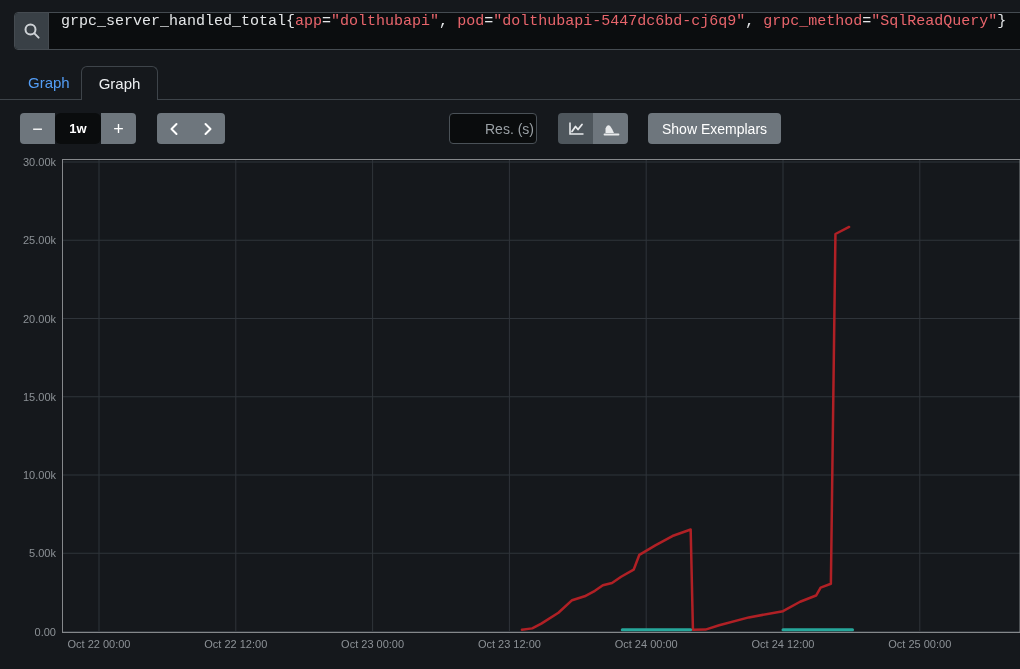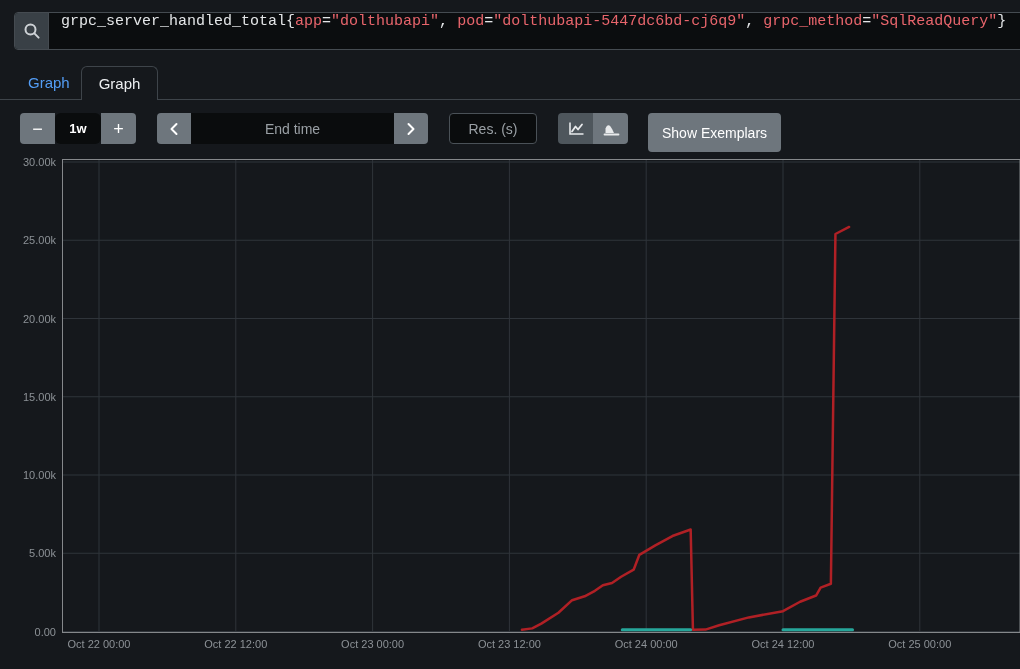--- a/index.html
+++ b/index.html
@@ -50,29 +50,29 @@
   .dark-input::placeholder { color:#9aa0a5; opacity:1; }
   .range-grp { left:20px; }
   .range-grp .btn { width:35px; }
   .range-input { width:46px; font-size:13px; font-weight:700;border-radius:6px; }
   .time-grp { left:157px; }
   .time-grp .btn { width:34px; }
   .endtime-input { width:203px; font-size:14px; }
   .res-input {
     position:absolute; left:449px; top:113px; width:88px; height:31px;
     background:#0a0c0d; border:1px solid #4a5157; border-radius:4px;
-    color:#fff; text-align:center; font-size:14px; box-sizing:border-box;
+    color:#fff; text-align:right; font-size:14px; box-sizing:border-box;
     font-family:"Liberation Sans", sans-serif; outline:none;
   }
   .res-input::placeholder { color:#9aa0a5; opacity:1; }
   .toggle-grp { left:558px; }
   .toggle-grp .btn { width:35px; }
   .btn.active-toggle { background:#4e565c; }
   .exemplars-btn {
-    position:absolute; left:648px; top:113px; height:39px; padding:0 14px;
+    position:absolute; left:648px; top:113px; height:31px; padding:0 14px;
     font-size:14px; border-radius:4px;
   }
   
   .chart-svg { position:absolute; left:0; top:0; width:1020px; height:669px; }
   .chart-svg text { font-family:"Liberation Sans", sans-serif; }
 </style>
 </head>
 <body>
 
 <div class="app">
@@ -131,21 +131,20 @@
     <input class="dark-input range-input" value="1w" style="">
     <button class="btn glyph">+</button>
   </div>
 
   <div class="grp time-grp">
     <button class="btn">
       <svg width="10" height="14" viewBox="0 0 10 14">
         <polyline points="7.5,2 2.5,7 7.5,12" fill="none" stroke="#fff" stroke-width="2" stroke-linecap="round" stroke-linejoin="round"></polyline>
       </svg>
     </button>
-    <input class="dark-input endtime-input" placeholder="End time" style="">
     <button class="btn">
       <svg width="10" height="14" viewBox="0 0 10 14">
         <polyline points="2.5,2 7.5,7 2.5,12" fill="none" stroke="#fff" stroke-width="2" stroke-linecap="round" stroke-linejoin="round"></polyline>
       </svg>
     </button>
   </div>
 
   <input class="res-input" placeholder="Res. (s)" style="">
 
   <div class="grp toggle-grp">

